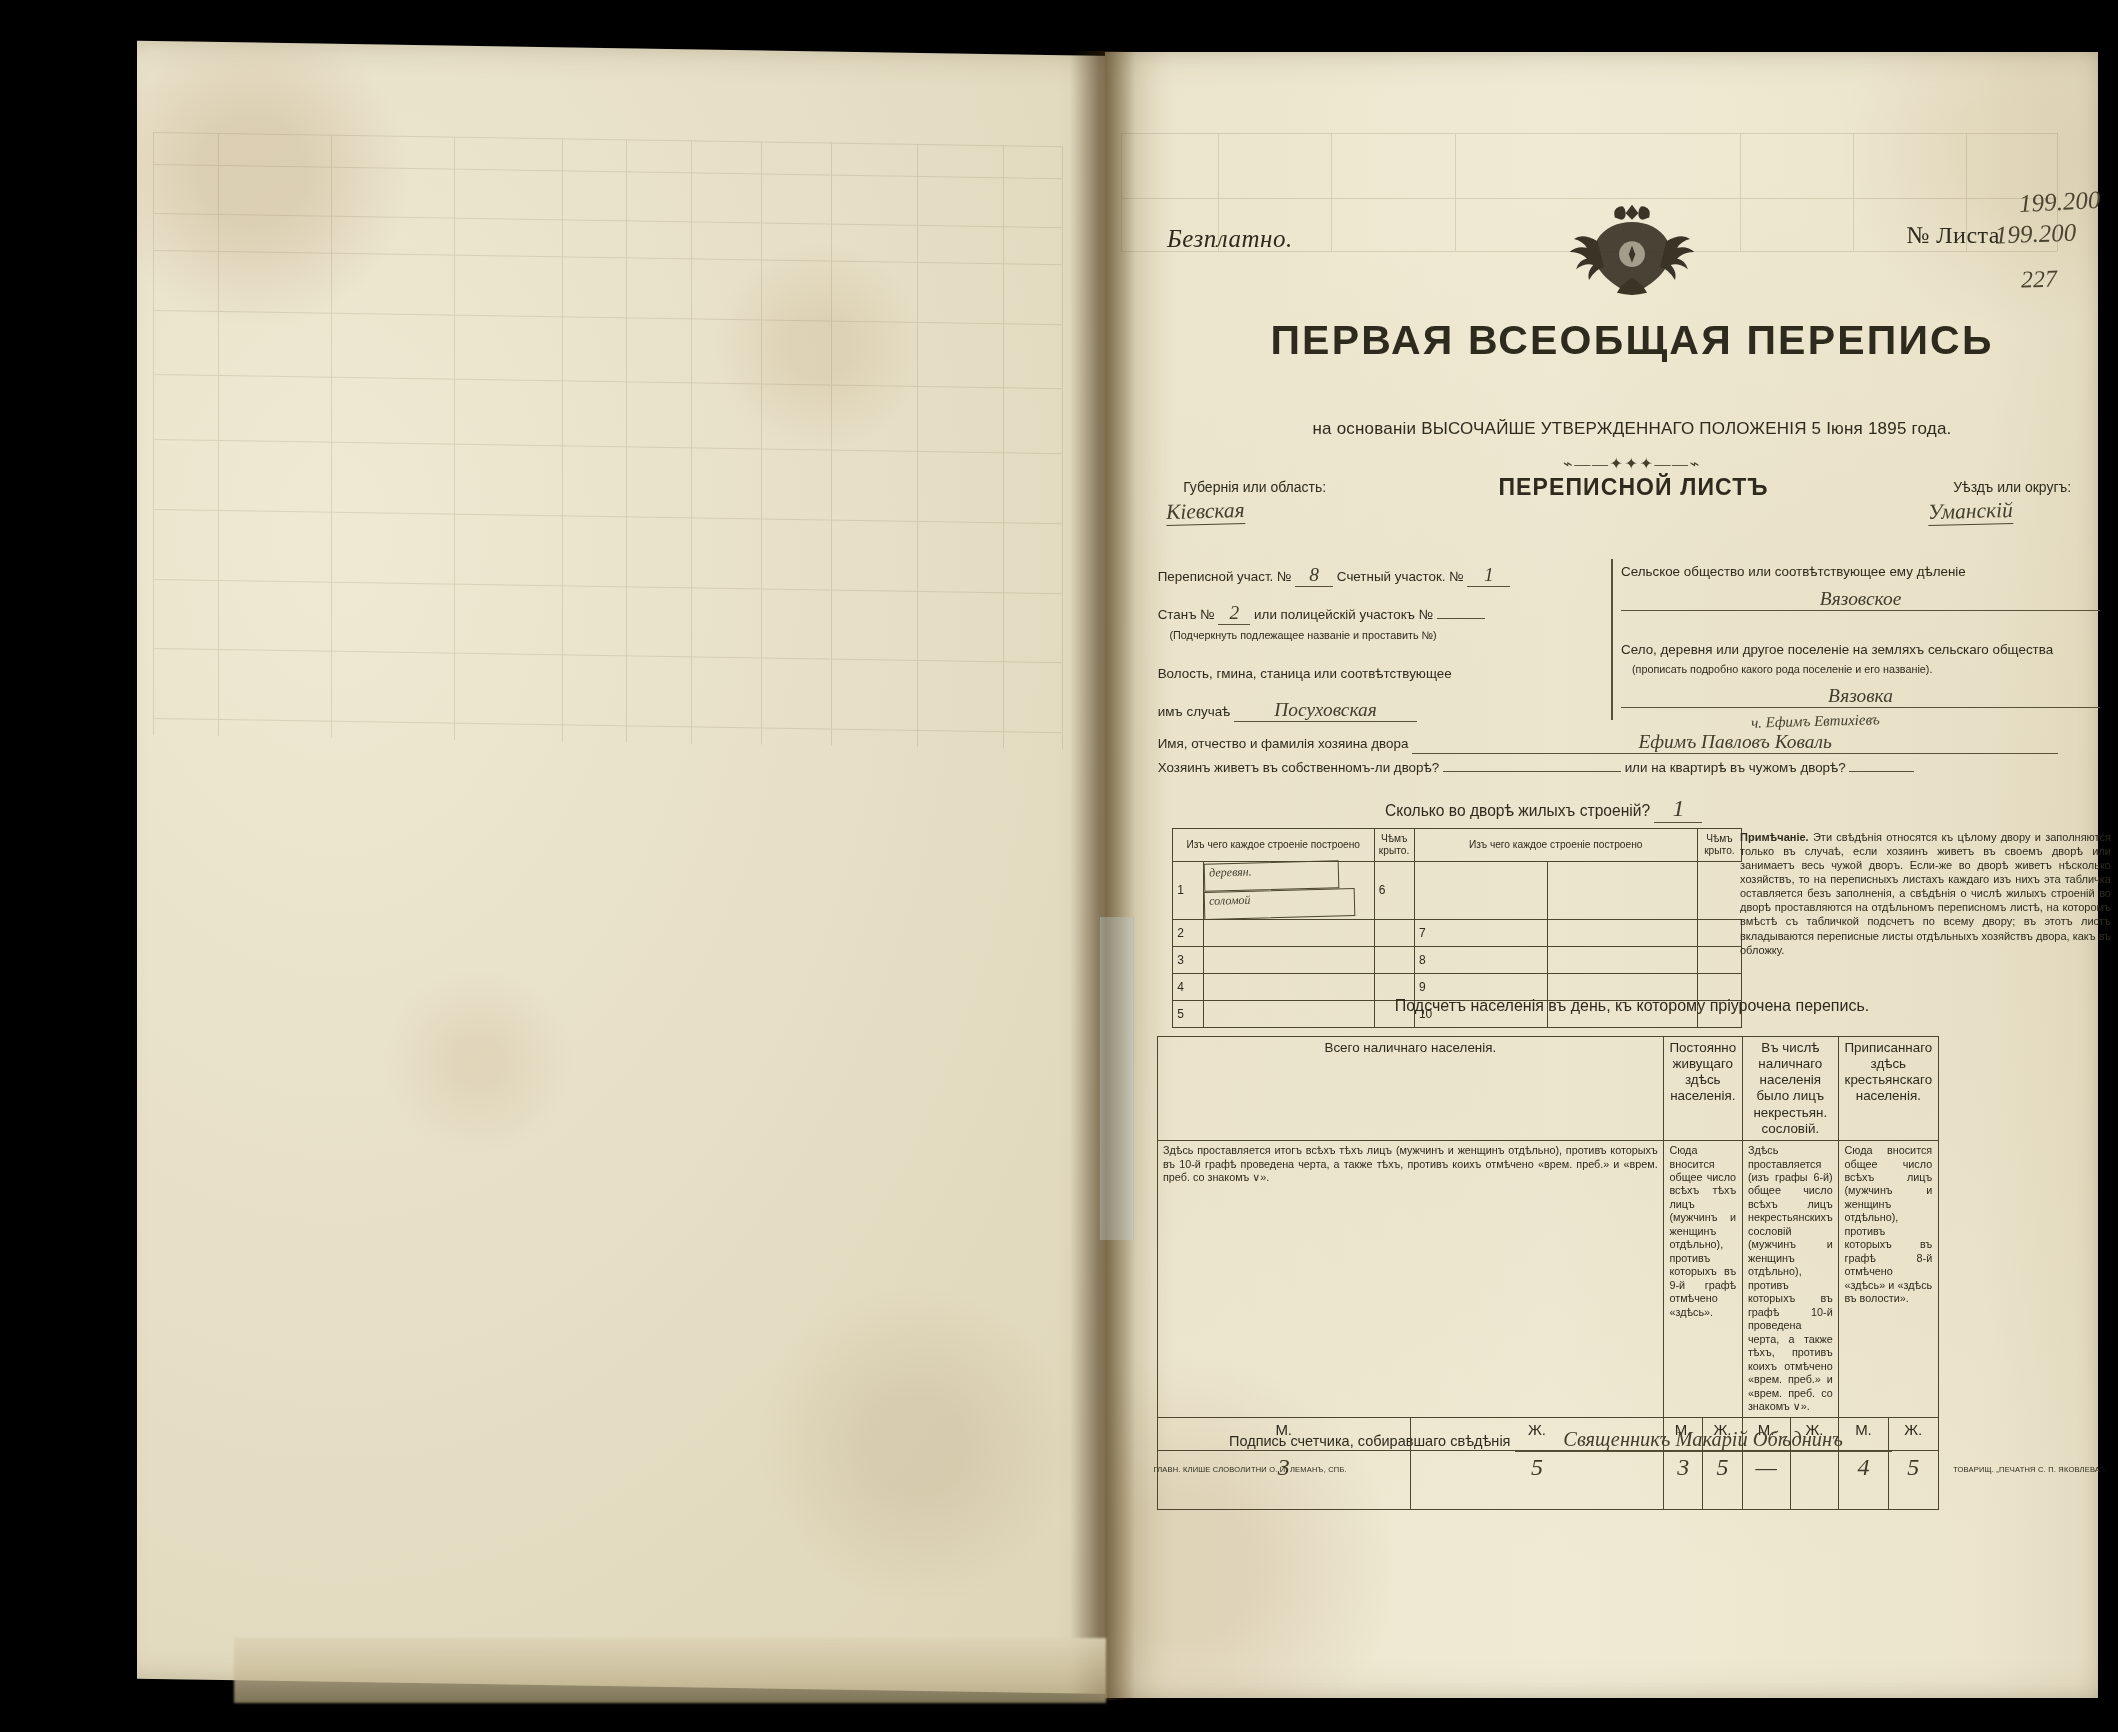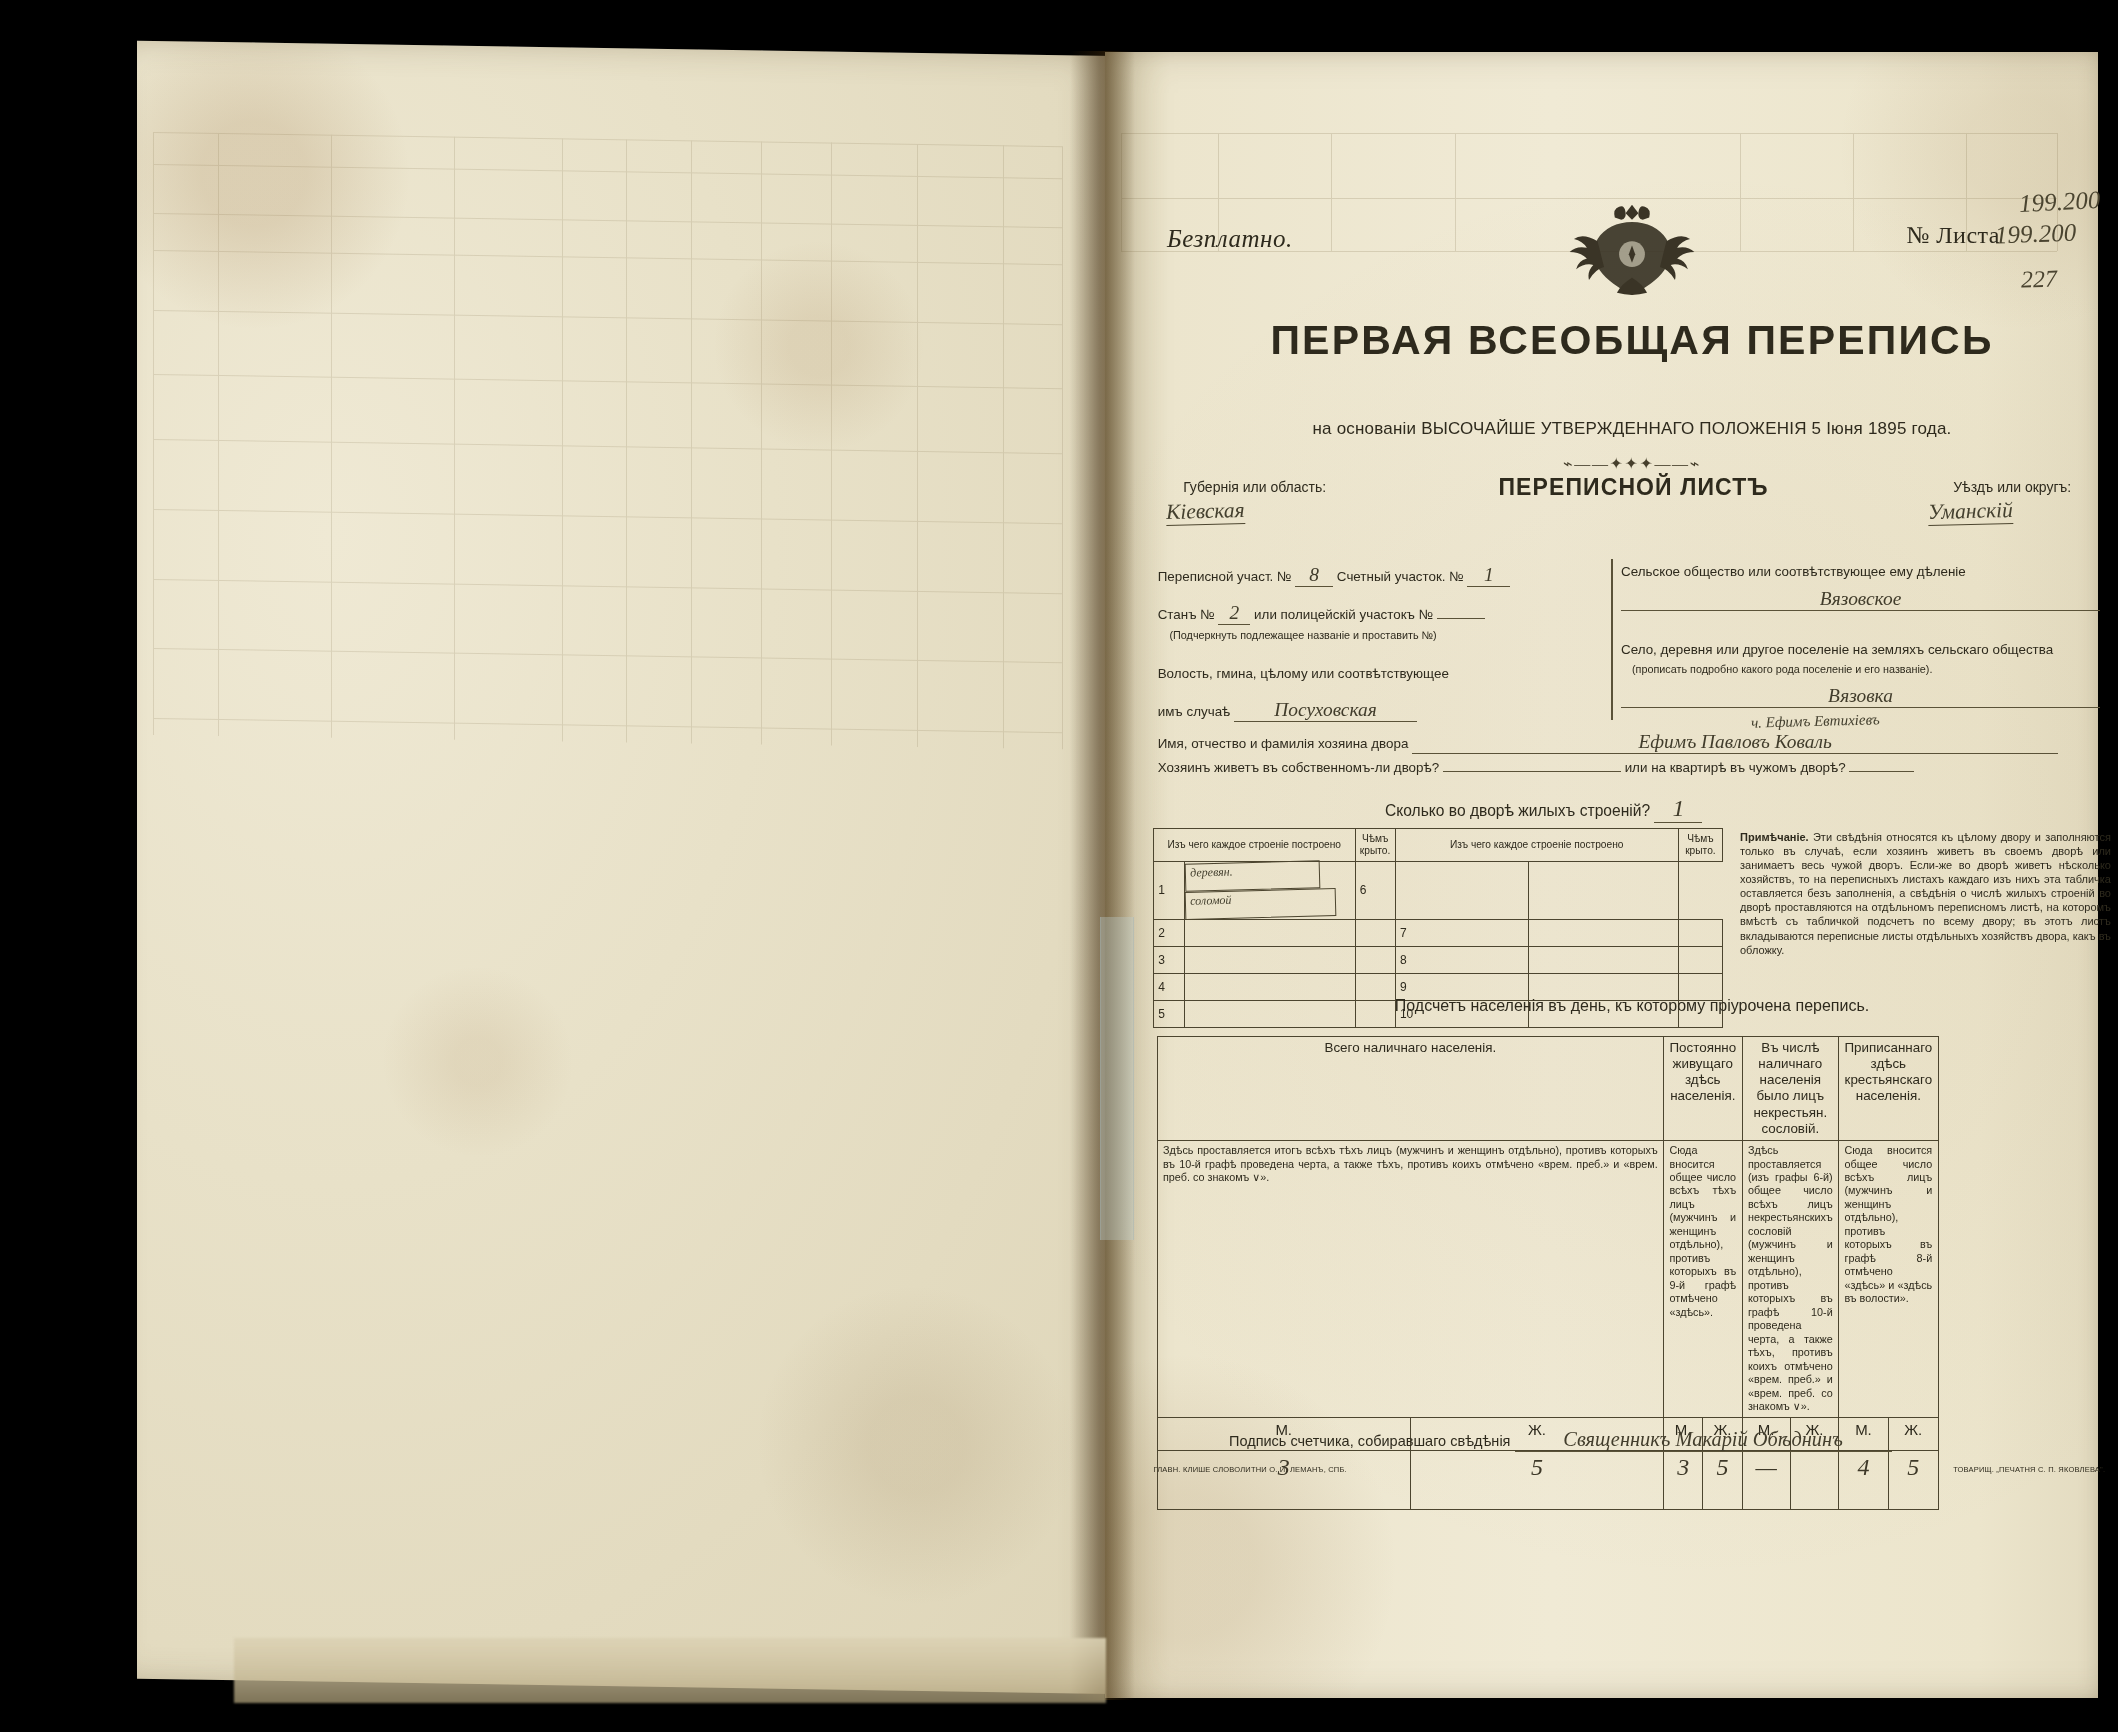--- a/index.html
+++ b/index.html
@@ -319,21 +319,21 @@
     height: 161px;
     background: #5a5238;
   }
   .tiny {
     font-size: 10.8px;
   }
 
   
   .btable {
     position: absolute;
-    left: 5px;
+    left: 24px;
     top: 699px;
     width: 570px;
     border-collapse: collapse;
     font-family: "Liberation Sans", sans-serif;
     font-size: 12px;
   }
   .btable td, .btable th {
     border: 1.1px solid #4c452f;
     height: 24px;
     padding: 1.1px 4.3px;
@@ -560,21 +560,21 @@
     </div>
 
     <div class="field" style="left:9.7px; top:514px;">
       <span>Станъ №</span>
       <span class="ul" style="width:32px">2</span>
       <span>или полицейскій  участокъ №</span>
       <span class="ul" style="width:48px"></span>
     </div>
     <div class="field tiny" style="left:21.5px; top:541px;">(Подчеркнуть подлежащее названіе и проставить №)</div>
 
-    <div class="field" style="left:9.7px; top:578px;">Волость, гмина, цѣлому или соотвѣтствующее</div>
+    <div class="field" style="left:9.7px; top:578px;">Волость, гмина, станица или соотвѣтствующее</div>
     <div class="field" style="left:9.7px; top:611px;">
       <span>имъ случаѣ</span>
       <span class="ul" style="width:183px">Посуховская</span>
     </div>
 
     <div class="divider-v"></div>
 
     <div class="field" style="left:473px; top:476px;">Сельское общество или соотвѣтствующее ему дѣленіе</div>
     <div class="field" style="left:473px; top:500px; width:484px;">
       <span class="ul" style="width:479px">Вязовское</span>

